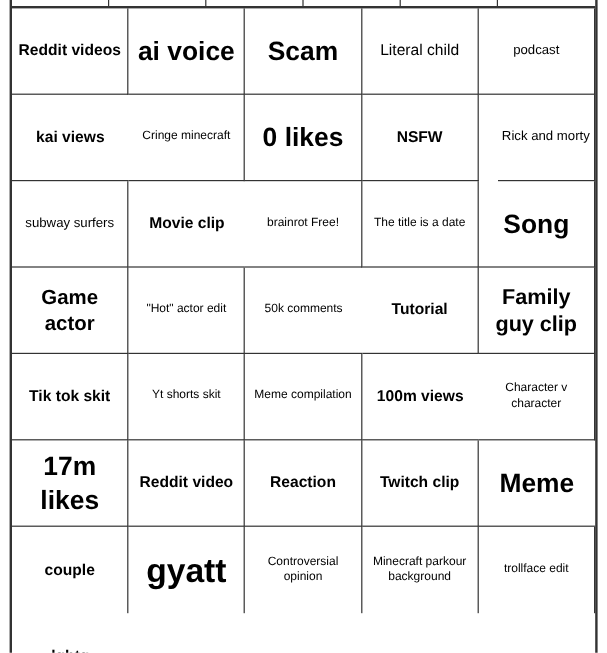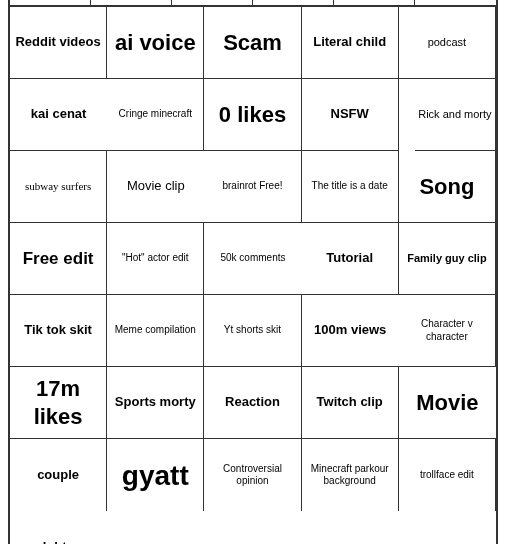--- a/index.html
+++ b/index.html
@@ -63,47 +63,47 @@
       <div class="bingo-header-cell">I</div>
       <div class="bingo-header-cell">N</div>
       <div class="bingo-header-cell">G</div>
       <div class="bingo-header-cell">O</div>
       <div class="bingo-header-cell"></div>
     </div>
   <div class="bingo-grid">
   <div class="bingo-cell" style="font-size: 13px; font-weight: bold;">Reddit videos</div>
       <div class="bingo-cell" style="font-size: 22px; font-weight: bold;">ai voice</div>
       <div class="bingo-cell" style="font-size: 22px; font-weight: bold;">Scam</div>
-      <div class="bingo-cell" style="font-size: 13px; font-weight: bold;">Literal child</div>
+      <div class="bingo-cell" style="font-size: 13px; font-weight: normal;">Literal child</div>
       <div class="bingo-cell" style="font-size: 11px;">podcast</div>
-      <div class="bingo-cell" style="font-size: 13px; font-weight: bold;">kai cenat</div>
+      <div class="bingo-cell" style="font-size: 13px; font-weight: bold;">kai views</div>
       <div class="bingo-cell" style="font-size: 10px;">Cringe minecraft</div>
       <div class="bingo-cell" style="font-size: 22px; font-weight: bold;">0 likes</div>
       <div class="bingo-cell" style="font-size: 13px; font-weight: bold;">NSFW</div>
       <div class="bingo-cell" style="font-size: 11px; margin-left: 16px;">Rick and morty</div>
-      <div class="bingo-cell" style="font-size: 11px; font-family: Liberation Serif, serif;">subway surfers</div>
-      <div class="bingo-cell" style="font-size: 13px; font-weight: normal;">Movie clip</div>
+      <div class="bingo-cell" style="font-size: 11px;">subway surfers</div>
+      <div class="bingo-cell" style="font-size: 13px; font-weight: bold;">Movie clip</div>
       <div class="bingo-cell" style="font-size: 10px;">brainrot Free!</div>
       <div class="bingo-cell" style="font-size: 10px;">The title is a date</div>
       <div class="bingo-cell" style="font-size: 22px; font-weight: bold;">Song</div>
-      <div class="bingo-cell" style="font-size: 17px; font-weight: bold;">Free edit</div>
+      <div class="bingo-cell" style="font-size: 17px; font-weight: bold;">Game actor</div>
       <div class="bingo-cell" style="font-size: 10px;">"Hot" actor edit</div>
       <div class="bingo-cell" style="font-size: 10px;">50k comments</div>
       <div class="bingo-cell" style="font-size: 13px; font-weight: bold;">Tutorial</div>
-      <div class="bingo-cell" style="font-size: 11px; font-weight: bold;">Family guy clip</div>
+      <div class="bingo-cell" style="font-size: 18px; font-weight: bold;">Family guy clip</div>
       <div class="bingo-cell" style="font-size: 13px; font-weight: bold;">Tik tok skit</div>
+      <div class="bingo-cell" style="font-size: 10px;">Yt shorts skit</div>
       <div class="bingo-cell" style="font-size: 10px;">Meme compilation</div>
-      <div class="bingo-cell" style="font-size: 10px;">Yt shorts skit</div>
       <div class="bingo-cell" style="font-size: 13px; font-weight: bold;">100m views</div>
       <div class="bingo-cell" style="font-size: 10px;">Character v character</div>
       <div class="bingo-cell" style="font-size: 22px; font-weight: bold;">17m likes</div>
-      <div class="bingo-cell" style="font-size: 13px; font-weight: bold;">Sports morty</div>
+      <div class="bingo-cell" style="font-size: 13px; font-weight: bold;">Reddit video</div>
       <div class="bingo-cell" style="font-size: 13px; font-weight: bold;">Reaction</div>
       <div class="bingo-cell" style="font-size: 13px; font-weight: bold;">Twitch clip</div>
-      <div class="bingo-cell" style="font-size: 22px; font-weight: bold;">Movie</div>
+      <div class="bingo-cell" style="font-size: 22px; font-weight: bold;">Meme</div>
       <div class="bingo-cell" style="font-size: 13px; font-weight: bold;">couple</div>
       <div class="bingo-cell" style="font-size: 28px; font-weight: bold;">gyatt</div>
       <div class="bingo-cell" style="font-size: 10px;">Controversial opinion</div>
       <div class="bingo-cell" style="font-size: 10px;">Minecraft parkour background</div>
       <div class="bingo-cell" style="font-size: 10px;">trollface edit</div>
       <div class="bingo-cell" style="font-size: 13px; font-weight: bold;">lgbtq</div>
     </div>
 </div>
 
 </body></html>

